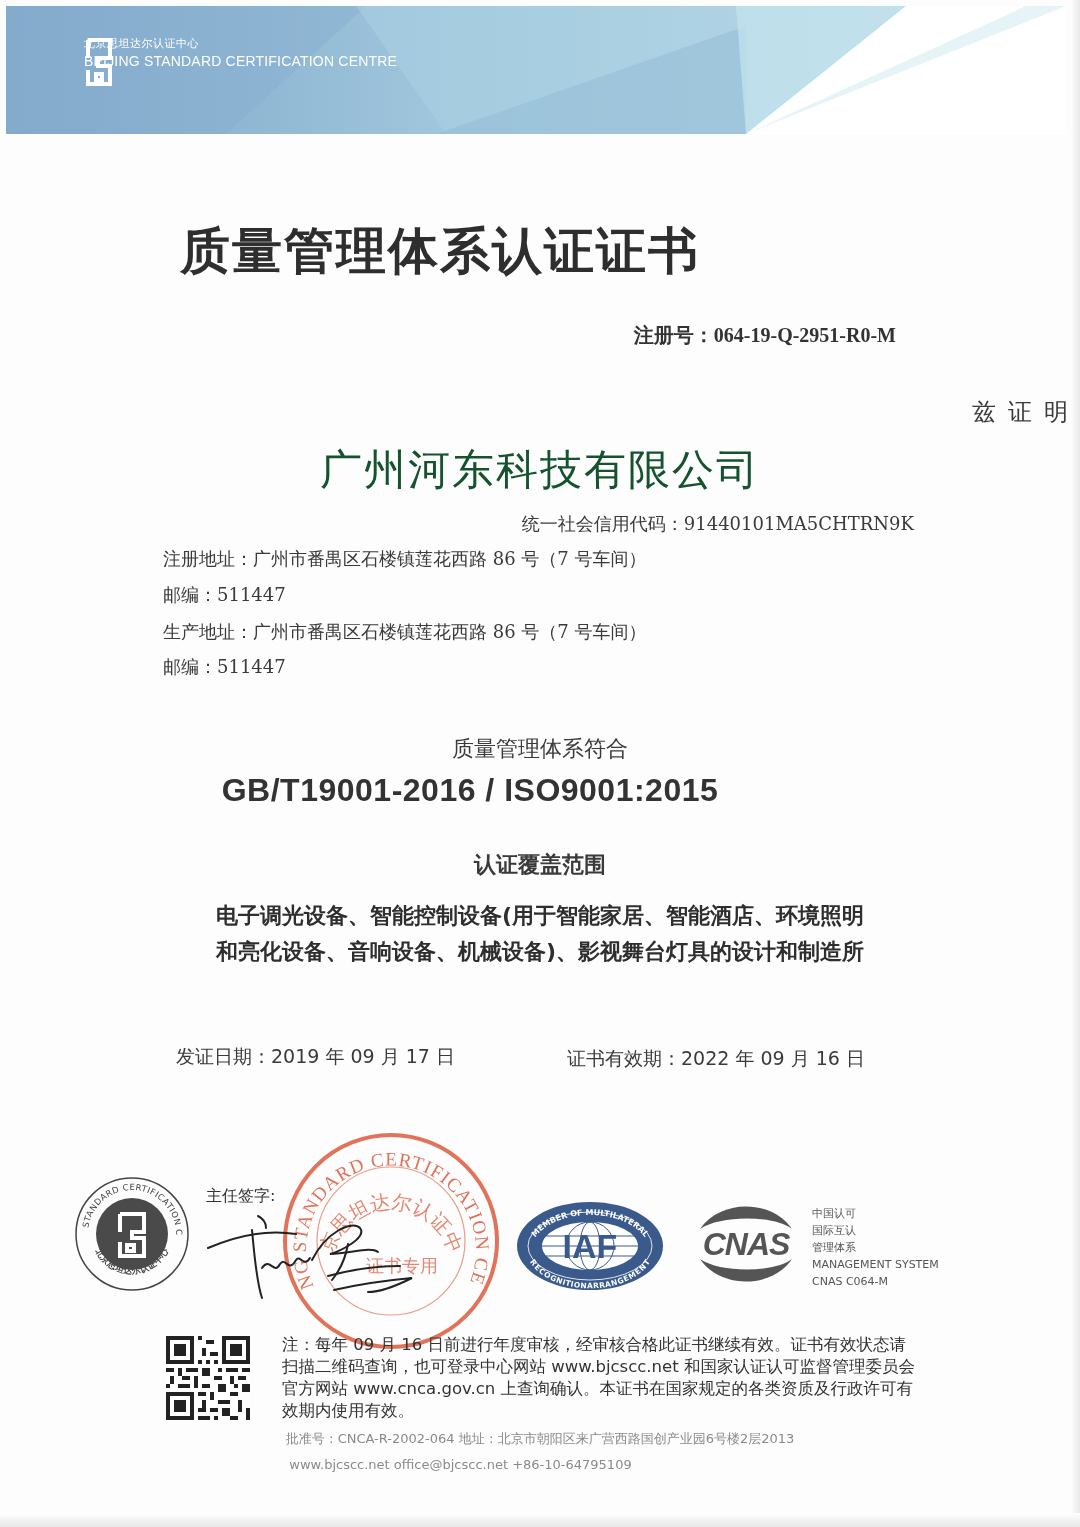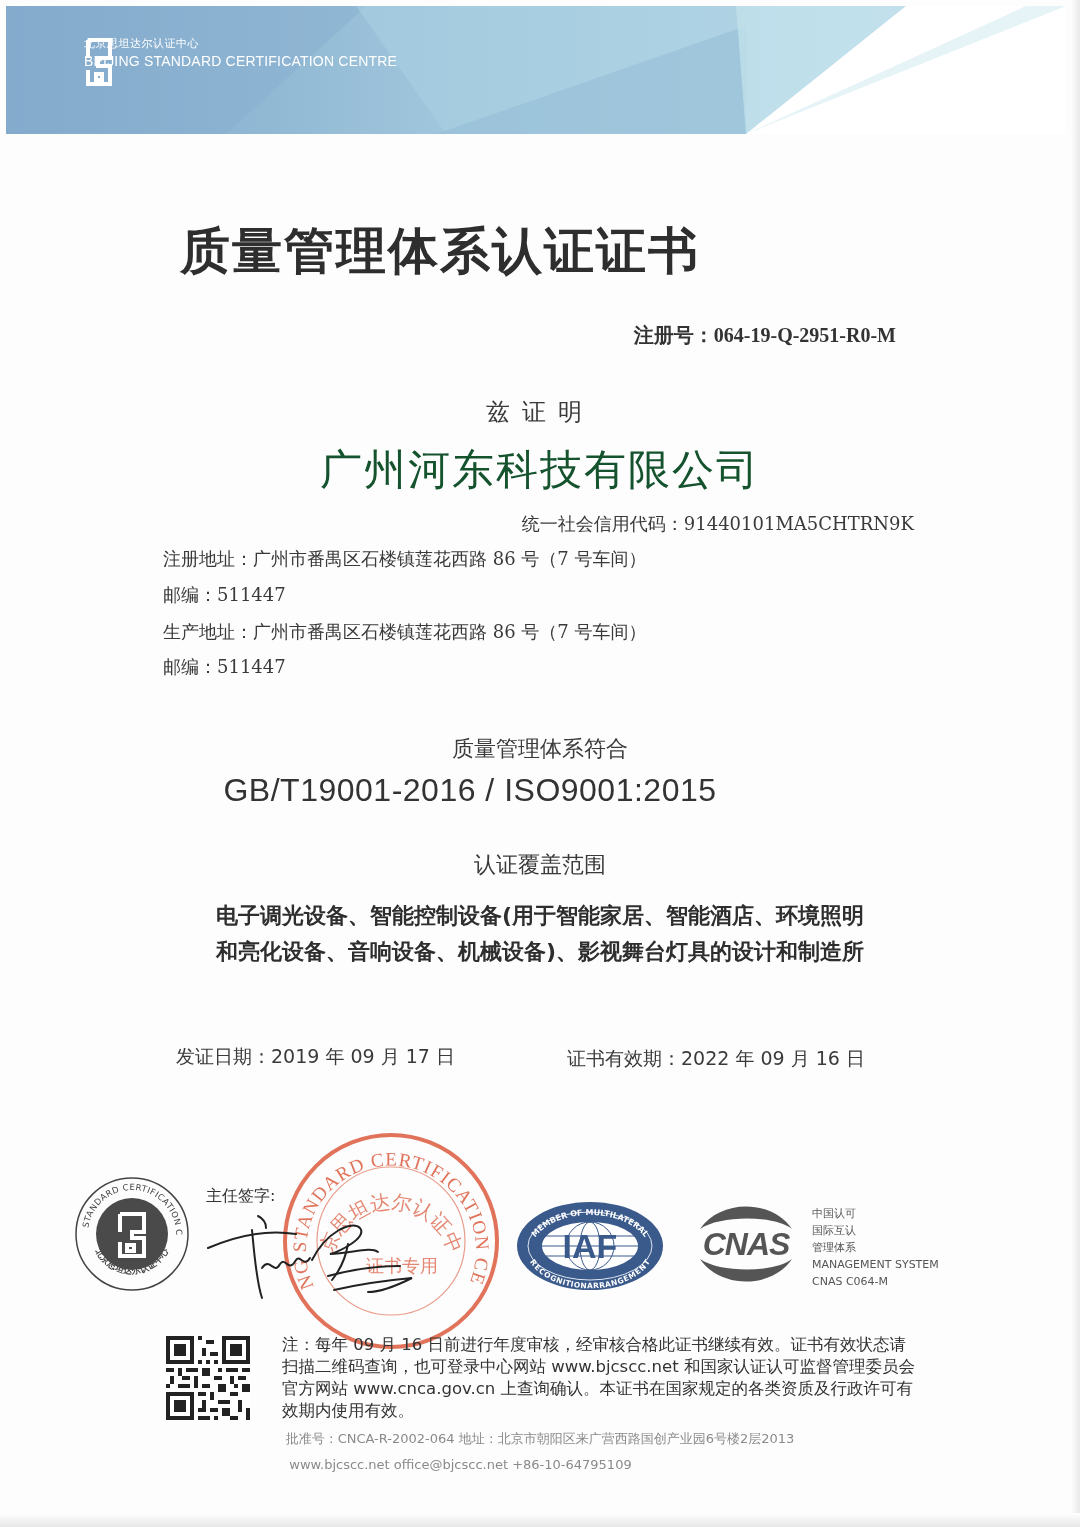--- a/index.html
+++ b/index.html
@@ -15,29 +15,29 @@
   .banner svg { position: absolute; left: 0; top: 0; }
   .brand { position: absolute; left: 78px; top: 30px; display: flex; align-items: center; gap: 10px; }
   .brand-mark { width: 30px; height: 52px; }
   .brand-text { display: flex; flex-direction: column; gap: 2px; color: #ffffff; }
   .brand-cn { font-family: "DejaVu Sans", sans-serif; font-size: 11px; letter-spacing: 0.5px; }
   .brand-en { font-family: "Liberation Sans", sans-serif; font-size: 14px; letter-spacing: 0.2px; }
 
   
   .title { position: absolute; left: 0; width: 880px; top: 218px; text-align: center; font-family: "DejaVu Serif", serif; font-weight: bold; font-size: 50px; letter-spacing: 2px; color: #2e2e2e; }
   .reg-no { position: absolute; right: 184px; top: 322px; font-family: "Liberation Serif", serif; font-weight: bold; font-size: 20px; color: #333; }
-  .certify { position: absolute; left: 0; width: 1080px; top: 396px; text-align: center; font-size: 24px; letter-spacing: 12px; color: #3a3a3a; padding-left: 0; }
+  .certify { position: absolute; left: 0; width: 1080px; top: 396px; text-align: right; font-size: 24px; letter-spacing: 12px; color: #3a3a3a; padding-left: 0; }
   .company { position: absolute; left: 0; width: 1080px; top: 442px; text-align: center; font-size: 42px; letter-spacing: 2px; color: #14532d; }
   .credit { position: absolute; right: 166px; top: 512px; font-size: 18px; color: #3a3a3a; }
   .info { position: absolute; left: 163px; font-size: 18px; color: #3a3a3a; }
   .info.l1 { top: 547px; } .info.l2 { top: 583px; } .info.l3 { top: 620px; } .info.l4 { top: 655px; }
 
   .conform { position: absolute; left: 0; width: 1080px; top: 734px; text-align: center; font-size: 22px; color: #3a3a3a; }
-  .standard { position: absolute; left: 0; width: 940px; top: 772px; text-align: center; font-family: "Liberation Sans", sans-serif; font-weight: normal; font-size: 32px; color: #333; letter-spacing: 0.5px; }
-  .scope-heading { position: absolute; left: 0; width: 1080px; top: 850px; text-align: center; font-size: 22px; color: #3a3a3a; }
+  .standard { position: absolute; left: 0; width: 940px; top: 772px; text-align: center; font-family: "Liberation Sans", sans-serif; font-weight: bold; font-size: 32px; color: #333; letter-spacing: 0.5px; }
+  .scope-heading { position: absolute; left: 0; width: 1080px; top: 850px; text-align: center; font-size: 22px; color: #3a3a3a; font-weight: bold; }
   .scope { position: absolute; left: 150px; width: 780px; top: 898px; text-align: center; font-family: "DejaVu Sans", sans-serif; font-weight: bold; font-size: 22px; line-height: 36px; color: #2e2e2e; }
 
   .issue-date { position: absolute; left: 176px; top: 1044px; font-family: "DejaVu Sans", sans-serif; font-size: 19px; color: #3a3a3a; }
   .expiry-date { position: absolute; left: 567px; top: 1046px; font-family: "DejaVu Sans", sans-serif; font-size: 19px; color: #3a3a3a; text-align: right; }
 
   
   .bscc-seal { position: absolute; left: 74px; top: 1176px; width: 116px; height: 116px; }
   .sign-label { position: absolute; left: 206px; top: 1186px; font-family: "DejaVu Sans", sans-serif; font-size: 16px; color: #333; }
   .signature { position: absolute; left: 200px; top: 1200px; width: 240px; height: 110px; }
   .red-stamp { position: absolute; left: 282px; top: 1132px; width: 218px; height: 218px; }

